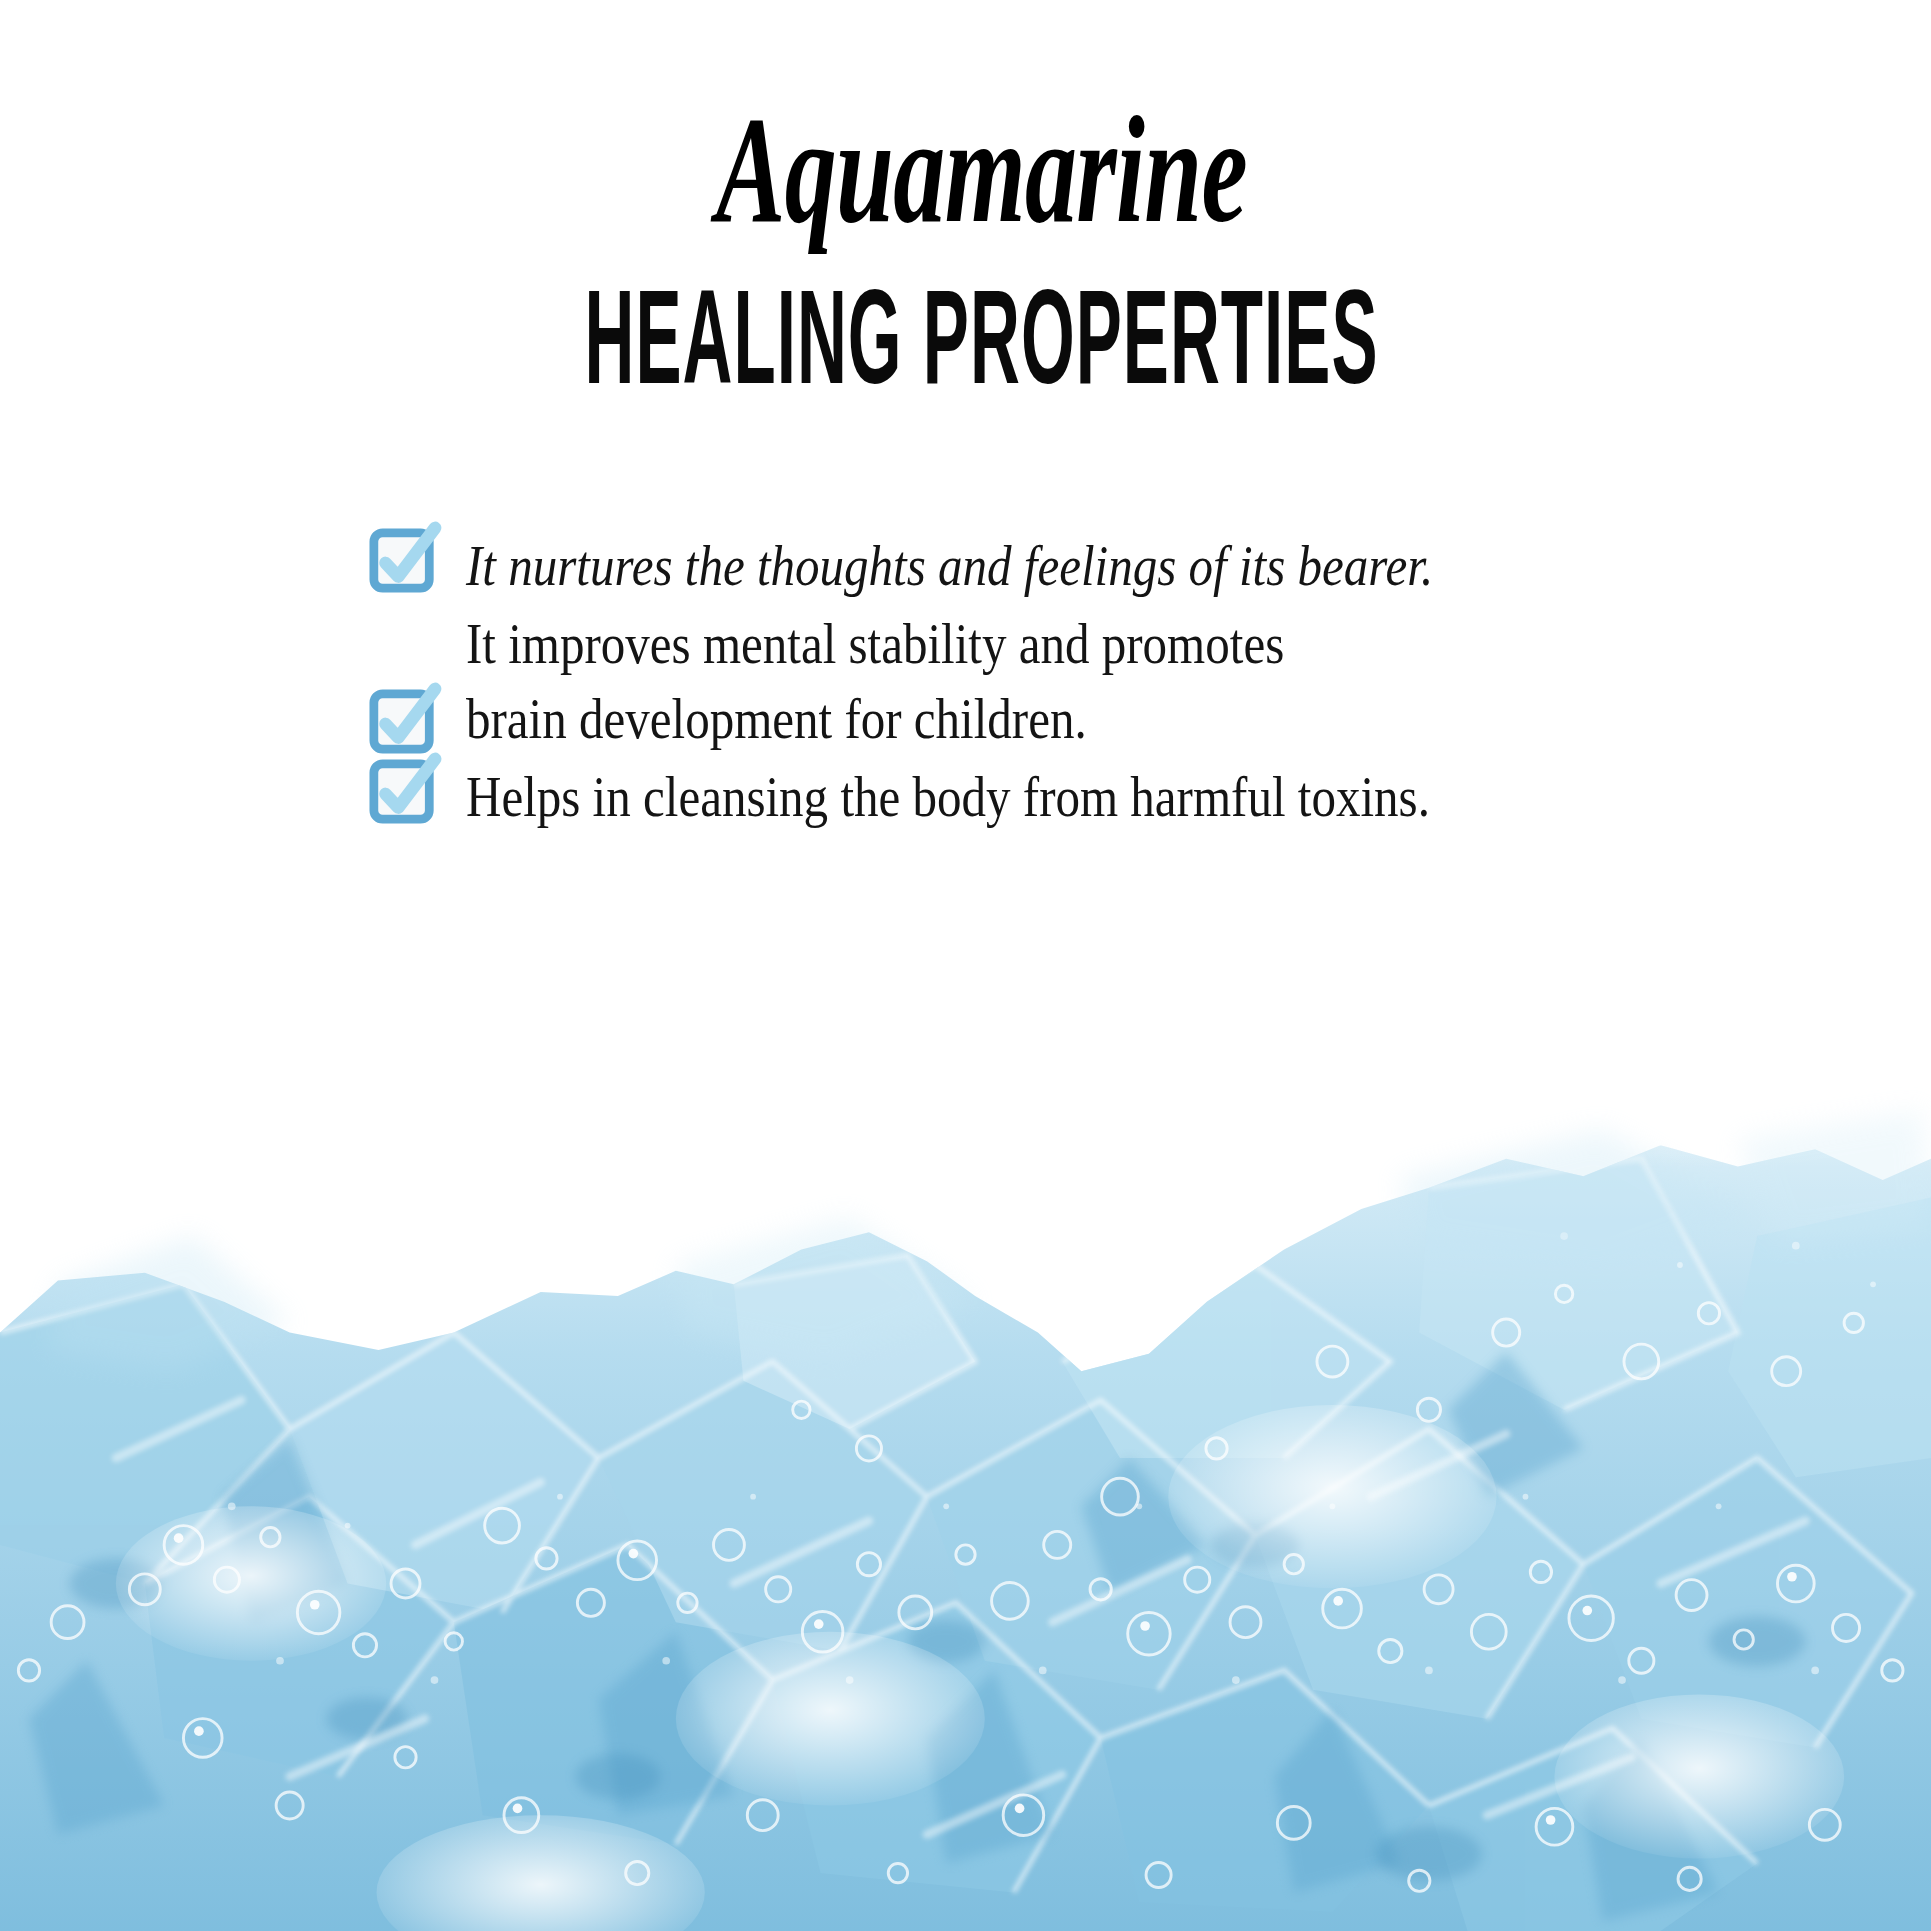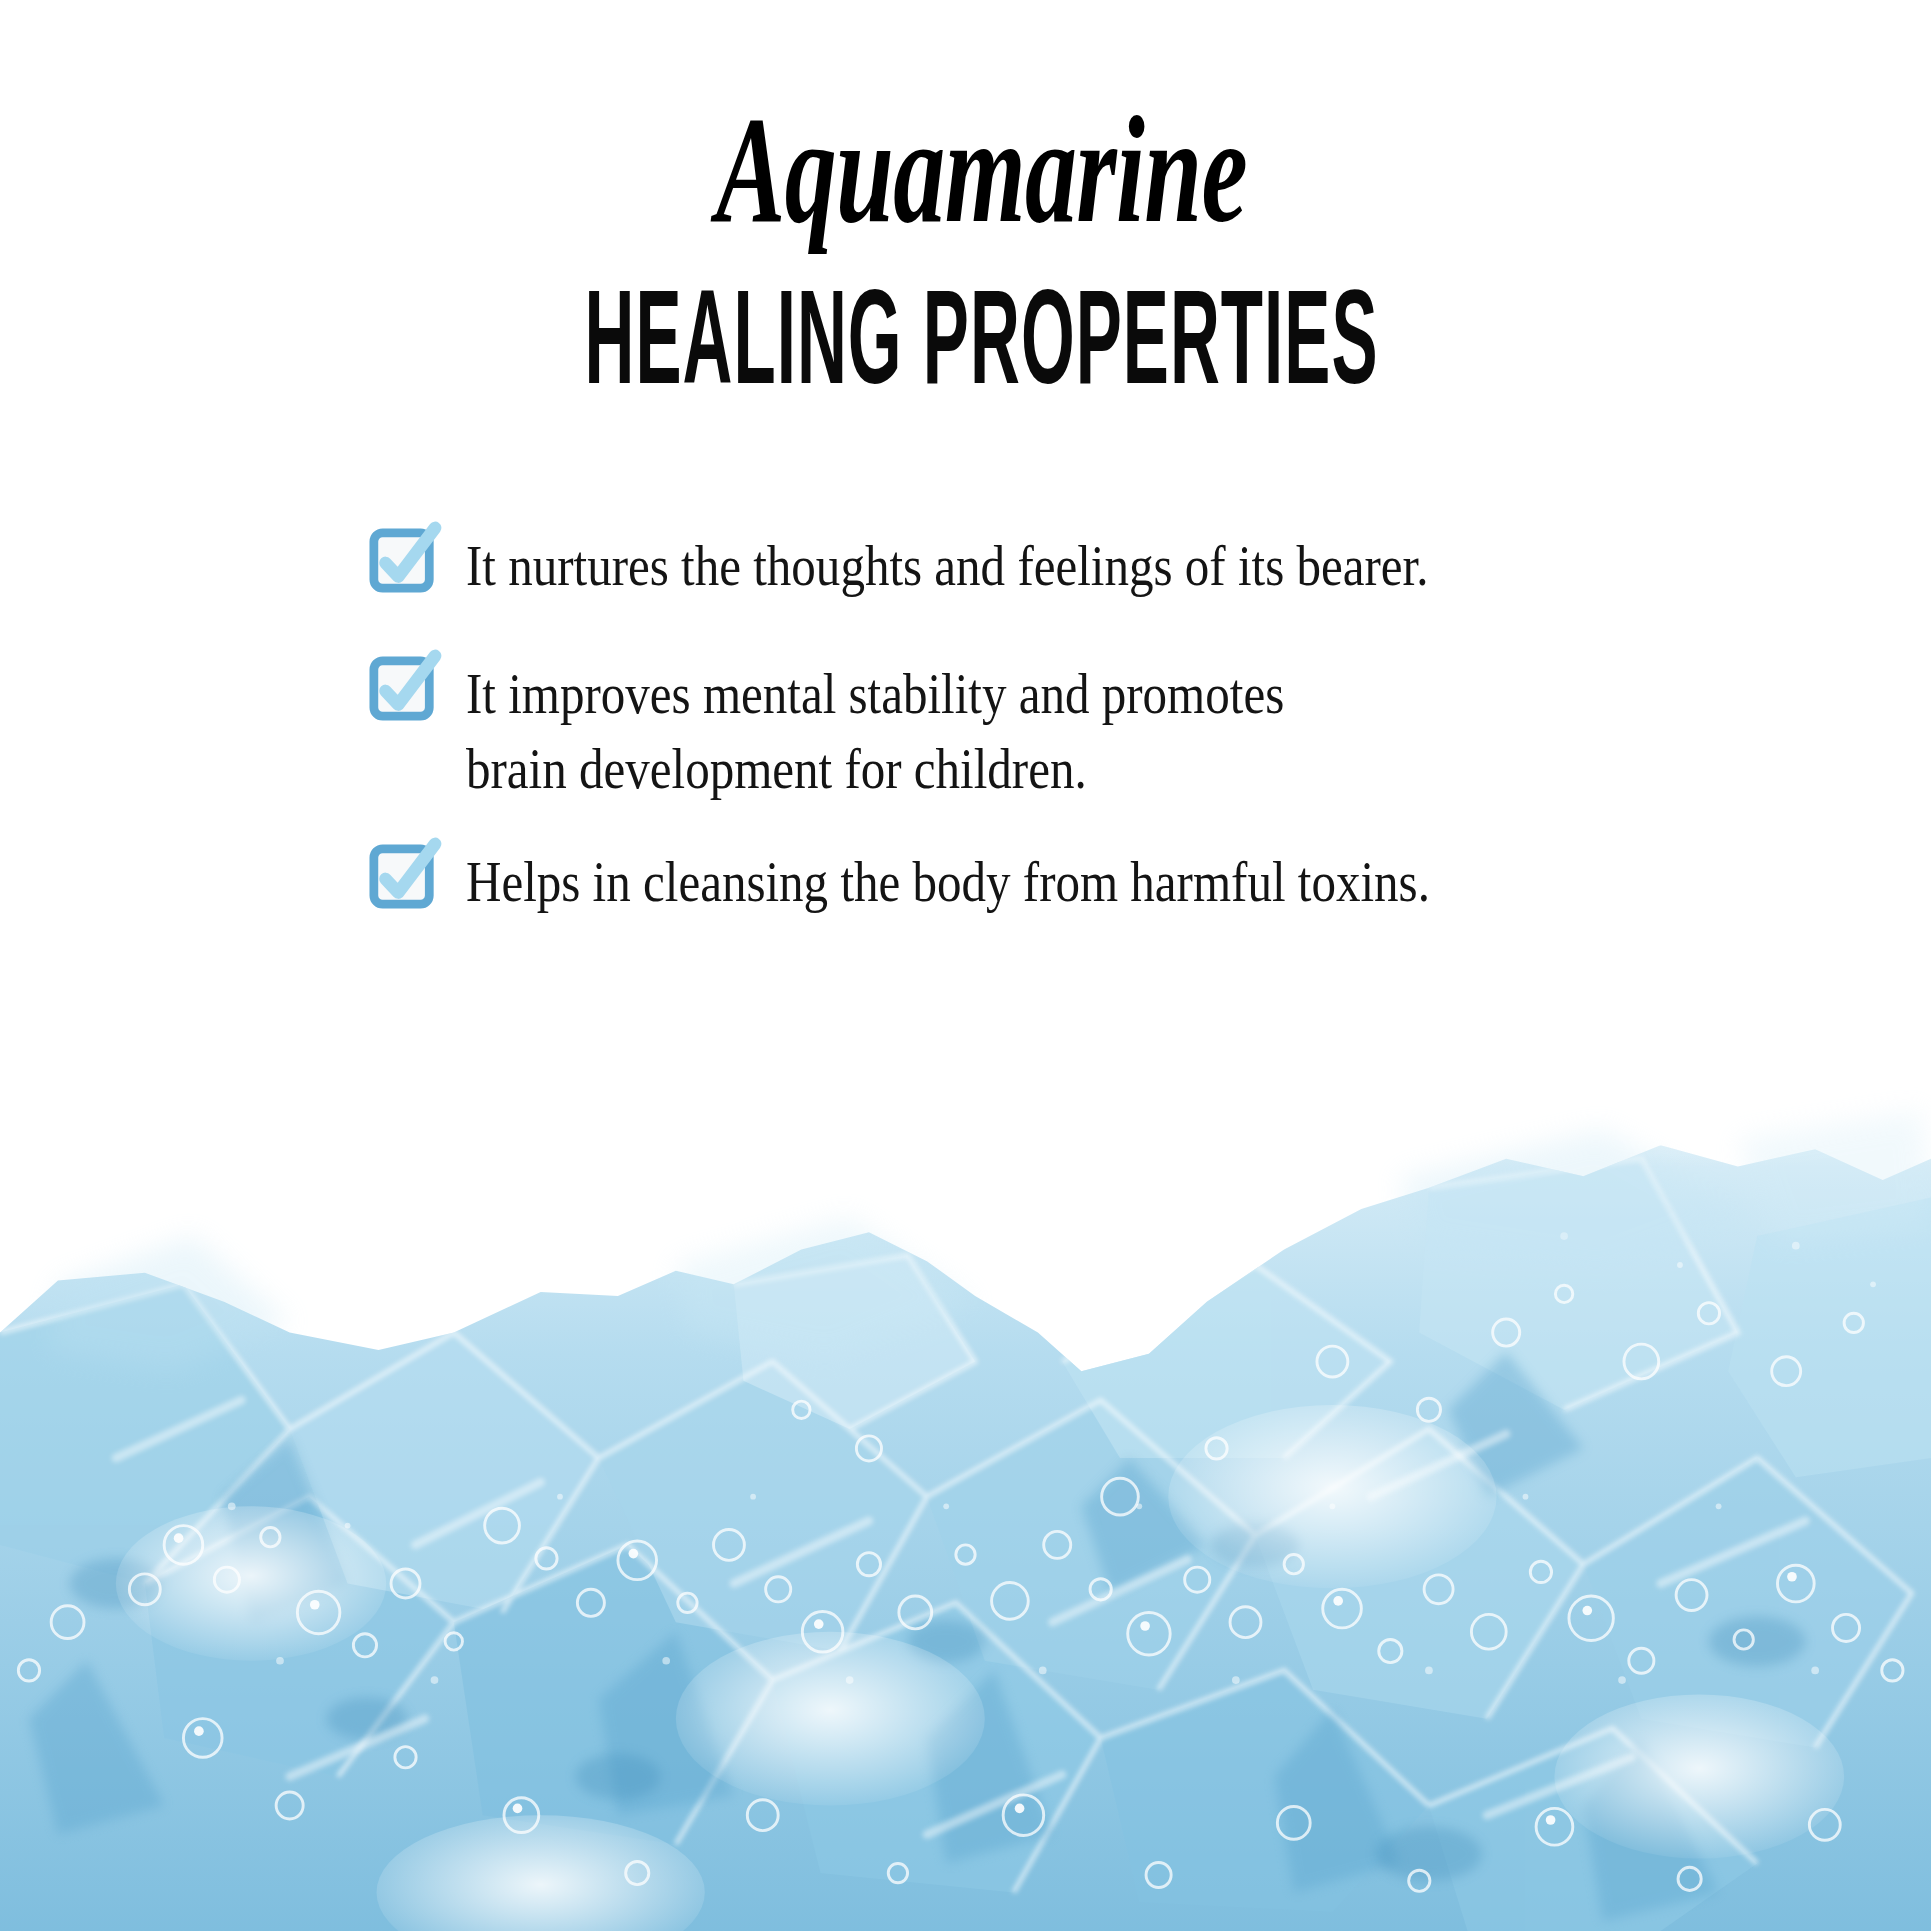--- a/index.html
+++ b/index.html
@@ -114,31 +114,31 @@
 
 <div id="poster">
 
   <div class="header">
     <div class="title-script">Aquamarine</div>
     <div class="title-block">HEALING PROPERTIES</div>
   </div>
 
   <div class="list">
 
-    <div class="row" style="margin-bottom:50px;">
+    <div class="row" style="font-style:italic;">
       <div class="cbwrap">
         <svg viewBox="0 0 72 72" xmlns="http://www.w3.org/2000/svg">
           <rect x="5" y="7" width="57" height="57" rx="9" ry="9" fill="#F7F9FA" stroke="#5FA8D3" stroke-width="9"></rect>
           <path d="M17 38 L30 52 L68 2" fill="none" stroke="#A5D8EF" stroke-width="13" stroke-linecap="round" stroke-linejoin="round"></path>
         </svg>
       </div>
       <div class="row-text">It nurtures the thoughts and feelings of its bearer.</div>
     </div>
 
-    <div class="row" style="margin-bottom:35px;">
+    <div class="row" style="align-items:flex-end;">
       <div class="cbwrap">
         <svg viewBox="0 0 72 72" xmlns="http://www.w3.org/2000/svg">
           <rect x="5" y="7" width="57" height="57" rx="9" ry="9" fill="#F7F9FA" stroke="#5FA8D3" stroke-width="9"></rect>
           <path d="M17 38 L30 52 L68 2" fill="none" stroke="#A5D8EF" stroke-width="13" stroke-linecap="round" stroke-linejoin="round"></path>
         </svg>
       </div>
       <div class="row-text">It improves mental stability and promotes
 brain development for children.</div>
     </div>
 

